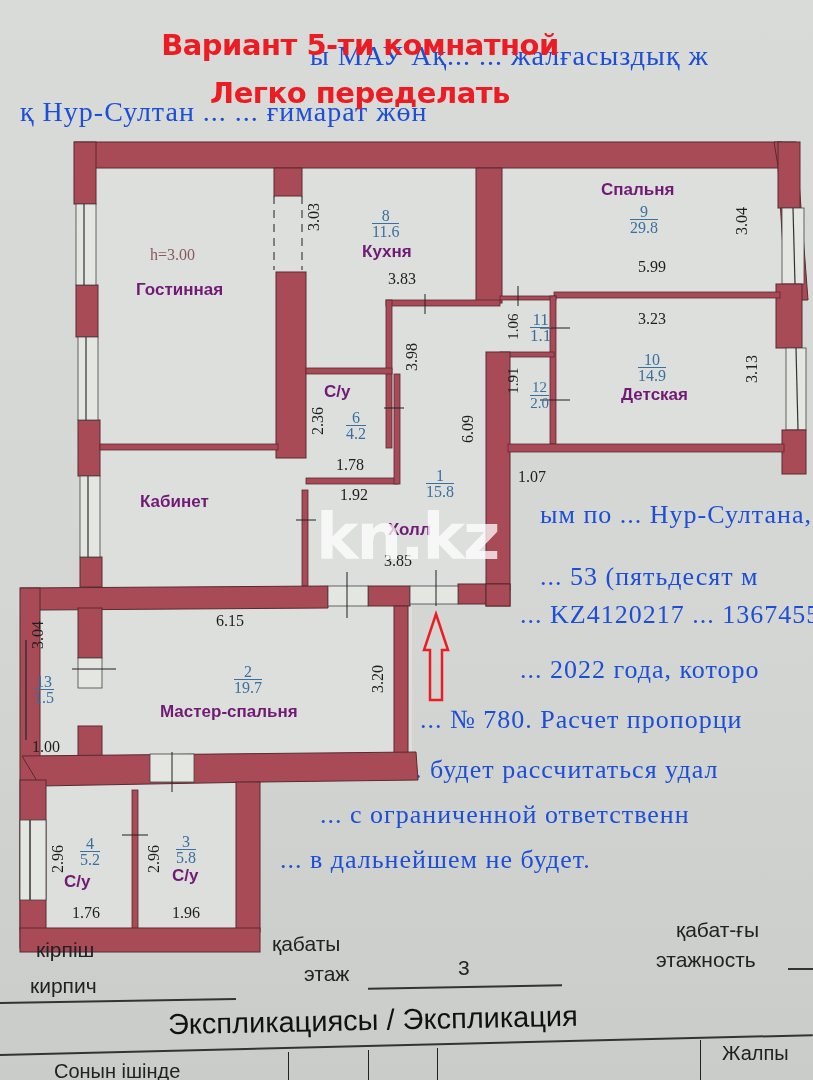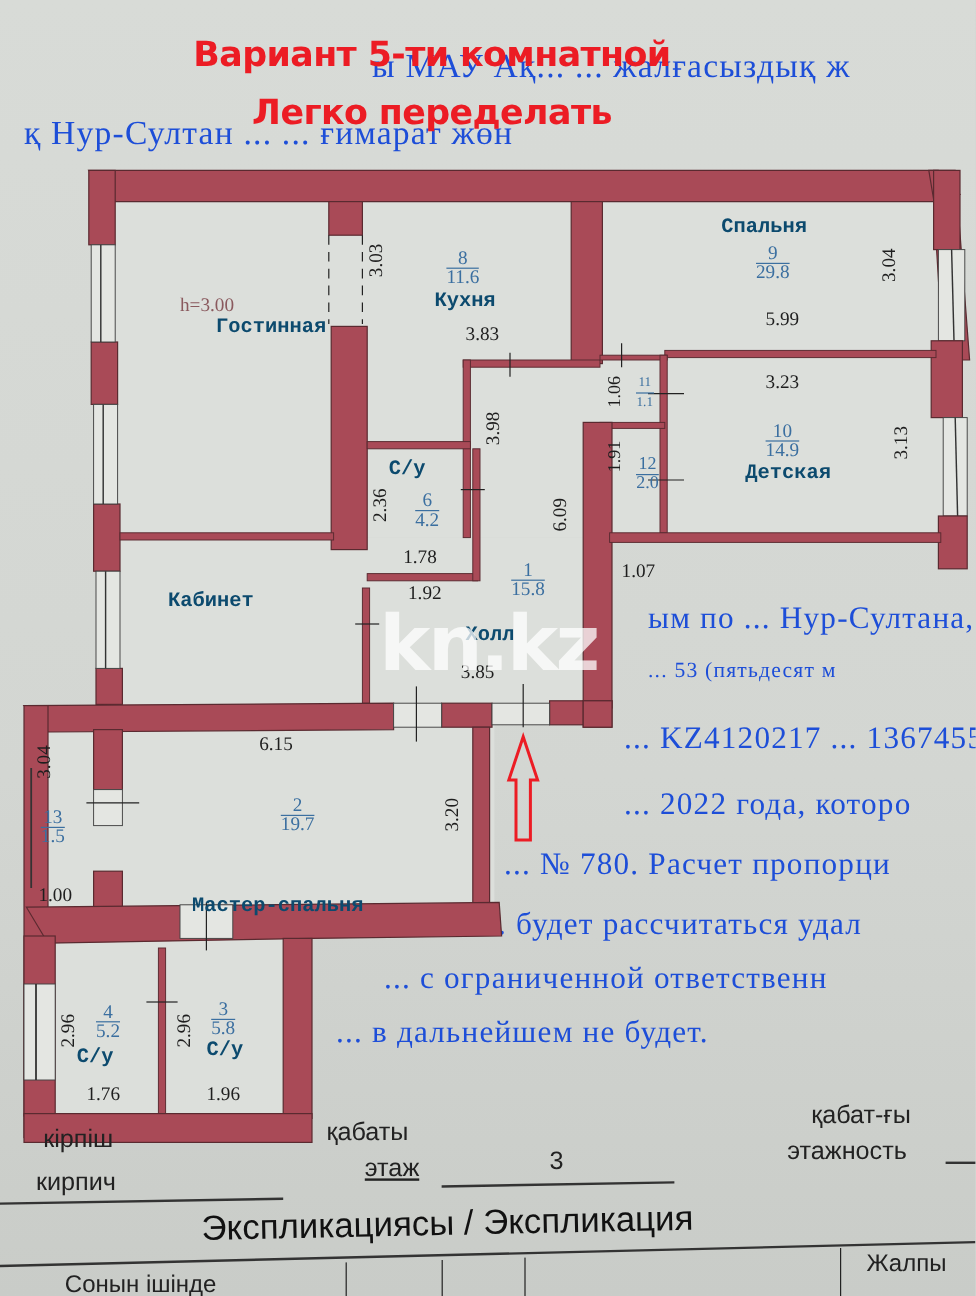--- a/index.html
+++ b/index.html
@@ -31,21 +31,21 @@
       white-space:nowrap;
     }
     .dim.v { transform:rotate(-90deg); transform-origin:center; }
     .room-no {
       position:absolute; font-family:"Liberation Serif", serif; font-size:16px; color:#3b6fa0;
       text-align:center; line-height:15px;
     }
     .room-no .n { display:block; border-bottom:1px solid #3b6fa0; padding:0 2px; }
     .room-no .a { display:block; }
     .label {
-      position:absolute; color:#0c4a6e; font-family:Liberation Mono, monospace;
+      position:absolute; color:#701a75; font-family:Liberation Sans, sans-serif;
       font-weight:bold; font-size:17px; white-space:nowrap;
     }
     .height { position:absolute; color:#8a5a5e; font-size:16px; font-family:"Liberation Serif", serif; }
     .watermark {
       position:absolute; color:rgba(255,255,255,0.75); font-family:"DejaVu Sans", sans-serif;
       font-weight:bold; font-size:64px; letter-spacing:-2px;
     }
     .form-text {
       position:absolute; font-family:"Liberation Sans", sans-serif; color:#222; font-size:21px;
       white-space:nowrap;
@@ -58,21 +58,21 @@
   </style>
 </head>
 <body>
 
 <div class="paper"></div>
 
 <div>
   <div class="ghost-text" style="left:310px;top:40px;">ы МАУ Ақ...  ...  жалғасыздық ж</div>
   <div class="ghost-text" style="left:20px;top:96px;">қ Нур-Султан ...  ... ғимарат жөн</div>
   <div class="ghost-text" style="left:540px;top:500px;font-size:26px;">ым по ... Нур-Султана, р</div>
-  <div class="ghost-text" style="left:540px;top:548px;font-size:18px;">... 53 (пятьдесят м</div>
+  <div class="ghost-text" style="left:540px;top:562px;font-size:26px;">... 53 (пятьдесят м</div>
   <div class="ghost-text" style="left:520px;top:600px;font-size:26px;">... KZ4120217 ... 1367455), согласно</div>
   <div class="ghost-text" style="left:520px;top:655px;font-size:26px;">... 2022 года, которо</div>
   <div class="ghost-text" style="left:420px;top:705px;font-size:26px;">... № 780. Расчет пропорци</div>
   <div class="ghost-text" style="left:400px;top:755px;font-size:26px;">... будет рассчитаться удал</div>
   <div class="ghost-text" style="left:320px;top:800px;font-size:26px;">... с ограниченной ответственн</div>
   <div class="ghost-text" style="left:280px;top:845px;font-size:26px;">... в дальнейшем не будет.</div>
 </div>
 
 <div class="title" style="top:28px;">Вариант 5-ти комнатной</div>
 <div class="title" style="top:76px;">Легко переделать</div>
@@ -178,44 +178,44 @@
     <line x1="72" y1="669" x2="116" y2="669"></line>
     <line x1="172" y1="752" x2="172" y2="792"></line>
     <line x1="122" y1="835" x2="148" y2="835"></line>
   </g>
 
   <polygon points="436,614 448,650 442,650 442,700 430,700 430,650 424,650" fill="none" stroke="#ec1c24" stroke-width="2.5"></polygon>
 </svg>
 
 <div class="height" style="left:150px;top:246px;">h=3.00</div>
 
-<div class="label" style="left:136px;top:264px;margin-left:44px;">Гостинная</div>
+<div class="label" style="left:136px;top:280px;">Гостинная</div>
 <div class="label" style="left:362px;top:242px;">Кухня</div>
 <div class="label" style="left:601px;top:180px;">Спальня</div>
 <div class="label" style="left:621px;top:385px;">Детская</div>
 <div class="label" style="left:324px;top:382px;">С/у</div>
 <div class="label" style="left:140px;top:492px;">Кабинет</div>
 <div class="label" style="left:388px;top:520px;">Холл</div>
-<div class="label" style="left:160px;top:702px;margin-top:44px;">Мастер-спальня</div>
+<div class="label" style="left:160px;top:702px;">Мастер-спальня</div>
 <div class="label" style="left:64px;top:872px;">С/у</div>
 <div class="label" style="left:172px;top:866px;">С/у</div>
 
 <div class="room-no" style="left:372px;top:208px;">
     <span class="n">8</span>
     <span class="a">11.6</span>
   </div>
 <div class="room-no" style="left:630px;top:204px;">
     <span class="n">9</span>
     <span class="a">29.8</span>
   </div>
 <div class="room-no" style="left:638px;top:352px;">
     <span class="n">10</span>
     <span class="a">14.9</span>
   </div>
-<div class="room-no" style="left:530px;top:312px;font-size:11px;">
+<div class="room-no" style="left:530px;top:312px;font-size:17px;">
     <span class="n">11</span>
     <span class="a">1.1</span>
   </div>
 <div class="room-no" style="left:530px;top:380px;font-size:15px;">
     <span class="n">12</span>
     <span class="a">2.0</span>
   </div>
 <div class="room-no" style="left:346px;top:410px;">
     <span class="n">6</span>
     <span class="a">4.2</span>
@@ -265,21 +265,21 @@
 <div class="dim v" style="left:140px;top:850px;">2.96</div>
 <div class="dim" style="left:172px;top:904px;">1.96</div>
 
 <div class="watermark" style="left:316px;top:500px;">kn.kz</div>
 
 <div class="form-text" style="left:36px;top:938px;">кірпіш</div>
 <div class="form-text" style="left:30px;top:974px;">кирпич</div>
 <div class="form-line" style="left:0;top:1000px;width:236px;transform:rotate(-1deg);"></div>
 
 <div class="form-text" style="left:272px;top:932px;">қабаты</div>
-<div class="form-text" style="left:304px;top:962px;text-decoration:underline;">этаж</div>
+<div class="form-text" style="left:304px;top:962px;">этаж</div>
 <div class="form-text" style="left:458px;top:956px;">3</div>
 <div class="form-line" style="left:368px;top:986px;width:194px;transform:rotate(-1deg);"></div>
 
 <div class="form-text" style="left:676px;top:918px;">қабат-ғы</div>
 <div class="form-text" style="left:656px;top:948px;">этажность</div>
 <div class="form-line" style="left:788px;top:968px;width:25px;"></div>
 
 <div class="expl-title" style="left:168px;top:1004px;">Экспликациясы / Экспликация</div>
 
 <div>

